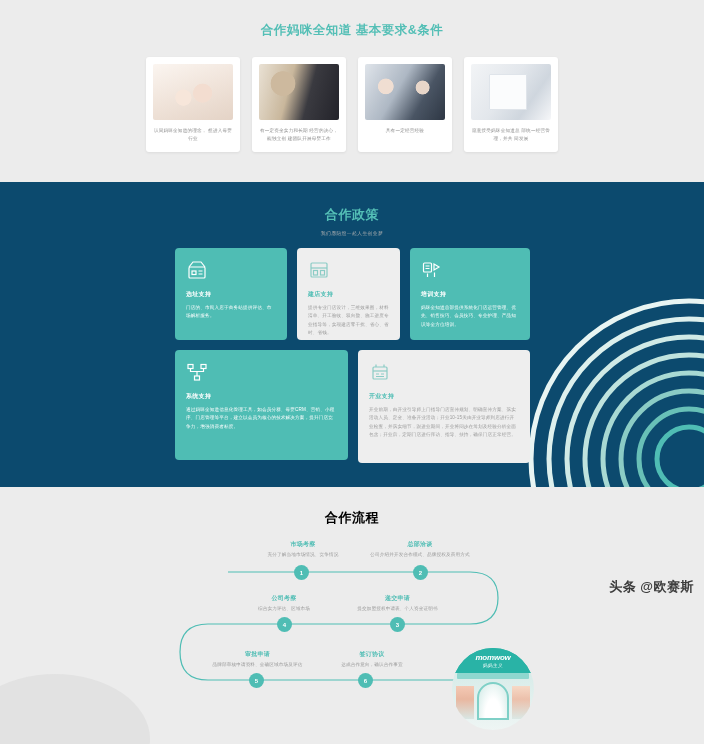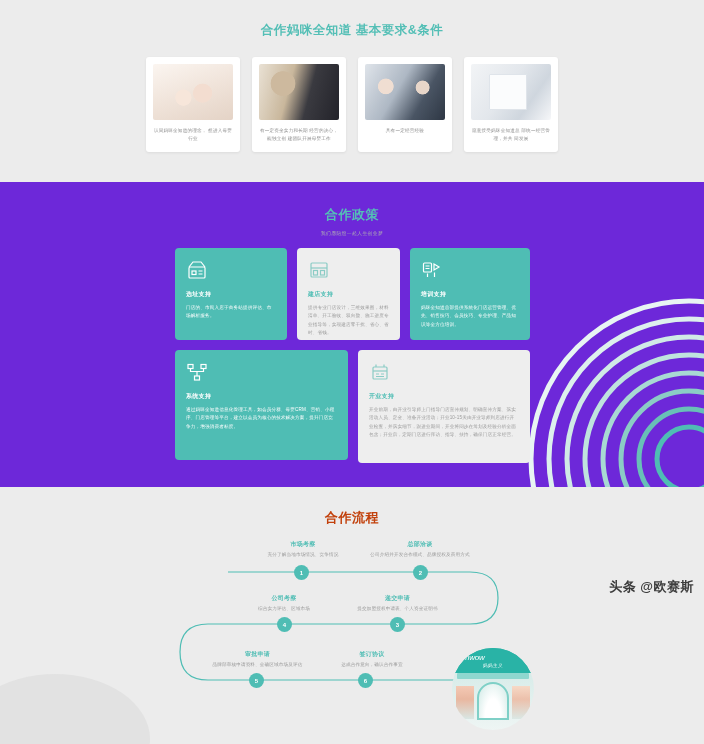--- a/index.html
+++ b/index.html
@@ -51,21 +51,21 @@
   .ph4 { background:
       linear-gradient(125deg,#f2f4f6 0%,#e3e7ec 45%,#cfd6de 72%,#f6f7f9 100%); }
   .ph4::after{
     content:""; position:absolute; left:22%; top:18%; width:46%; height:60%;
     background:#fbfcfd; border:1px solid #dfe4ea; border-radius:1px;
   }
 
   
   .sec-pol {
     position: absolute; left: 0; top: 182px; width: 704px; height: 305px;
-    background: #6d28d9; overflow: hidden;
+    background: #0c4a6e; overflow: hidden;
   }
   .rings { position: absolute; right: -150px; top: 112px; width: 330px; height: 330px; }
   .sec-pol .sec-title {
     text-align: center; padding-top: 24px;
     font-size: 13px; font-weight: bold; color: #54bfb6; letter-spacing: .6px;
   }
   .sec-pol .sec-sub {
     text-align: center; margin-top: 6px;
     font-size: 4.8px; color: #b2b2b2; letter-spacing: .4px;
   }
@@ -92,21 +92,21 @@
   .sec-proc {
     position: absolute; left: 0; top: 487px; width: 704px; height: 257px;
     background: #ececec; overflow: hidden;
   }
   .blob {
     position: absolute; left: -40px; bottom: -60px; width: 190px; height: 130px;
     background: #e2e2e2; border-radius: 50%;
   }
   .sec-proc .sec-title {
     text-align: center; padding-top: 22px;
-    font-size: 13px; font-weight: bold; color: #c2410c; letter-spacing: .6px;
+    font-size: 13px; font-weight: bold; color: #000000; letter-spacing: .6px;
   }
   .flow { position: absolute; left: 0; top: 40px; width: 704px; height: 215px; }
   .begin {
     position: absolute; left: 180px; top: 548px;
     width: 48px; height: 48px; border-radius: 50%;
     background: #4fbdb4; color: #fff; font-size: 7.5px; font-weight: bold;
     display: flex; align-items: center; justify-content: center; letter-spacing: .8px;
   }
   .node {
     position: absolute; width: 15px; height: 15px; border-radius: 50%;
@@ -120,22 +120,22 @@
   .store-photo {
     position: absolute; left: 452px; top: 648px; width: 82px; height: 82px;
     border-radius: 50%; overflow: hidden;
     background: linear-gradient(180deg,#2fb3a8 0%,#2fb3a8 30%,#d8ece9 31%,#eef5f4 100%);
   }
   .store-photo .sign {
     position: absolute; left: 0; top: 0; width: 100%; height: 31%;
     background: #29b3a6;
   }
   .store-photo .brand {
-    position: absolute; left: 0; top: 5px; width: 100%; text-align: left;
-    color: #ffffff; font-size: 8px; font-weight: normal; font-style: italic;
+    position: absolute; left: 0; top: 5px; width: 100%; text-align: center;
+    color: #ffffff; font-size: 8px; font-weight: bold; font-style: italic;
     letter-spacing: -.2px;
   }
   .store-photo .brand-cn {
     position: absolute; left: 0; top: 15px; width: 100%; text-align: center;
     color: #ffffff; font-size: 4.5px; letter-spacing: .5px;
   }
   .store-photo .awning {
     position: absolute; left: 6%; top: 31%; width: 88%; height: 7%;
     background: #8fd7cf; border-radius: 1px;
   }

